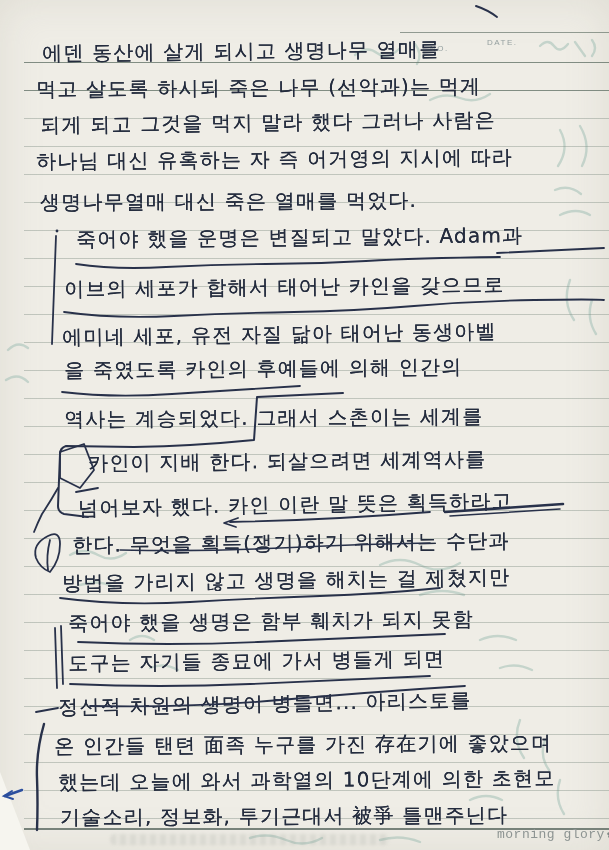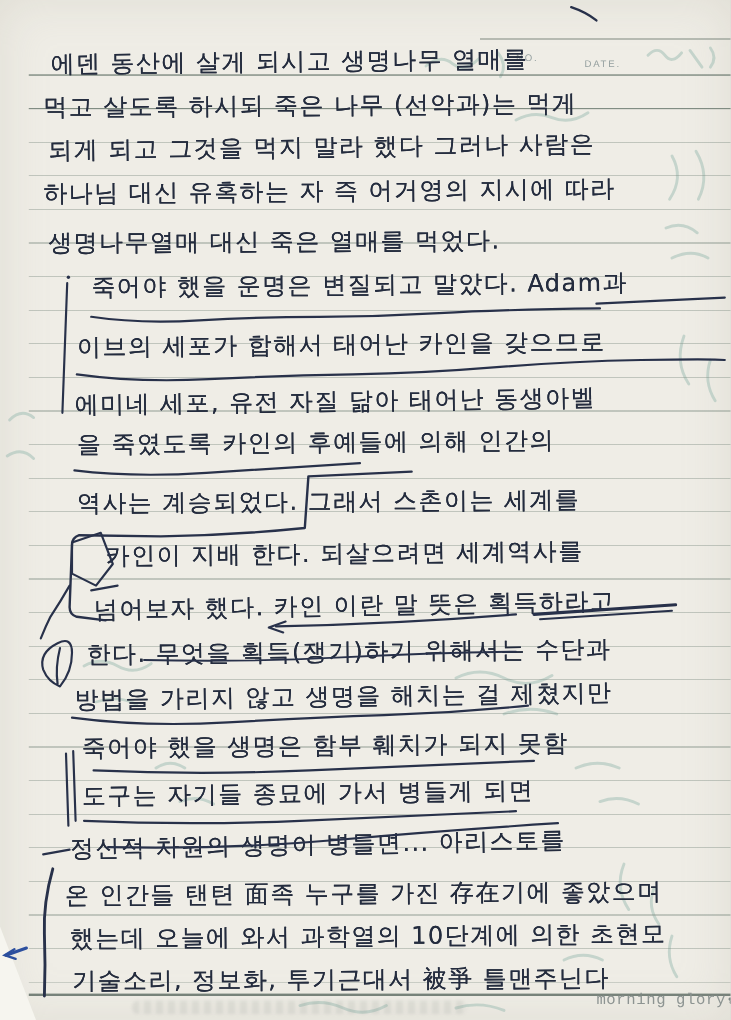--- a/index.html
+++ b/index.html
@@ -26,21 +26,21 @@
     position:absolute;left:0;top:772px;width:30px;height:78px;
     background:#f6f5ef;
     clip-path:polygon(0 0,100% 100%,0 100%);
   }
   
   .hdr-label{
     position:absolute;color:#95a0a0;font-size:8px;letter-spacing:1.5px;
     font-family:"Liberation Sans",sans-serif;
   }
   .no-label{left:398px;top:44px;padding-left:32px;}
-  .date-label{left:487px;top:49px;}
+  .date-label{left:487px;top:38px;}
   
   .hw{
     position:absolute;white-space:nowrap;color:#242c3e;
     font-size:20px;letter-spacing:1.2px;
     font-family:"DejaVu Sans",sans-serif;
     text-shadow:0 0 0.5px #242c3e;
     transform-origin:left top;
   }
   .bleed,.inkdeco{position:absolute;left:0;top:0;pointer-events:none;}
   

